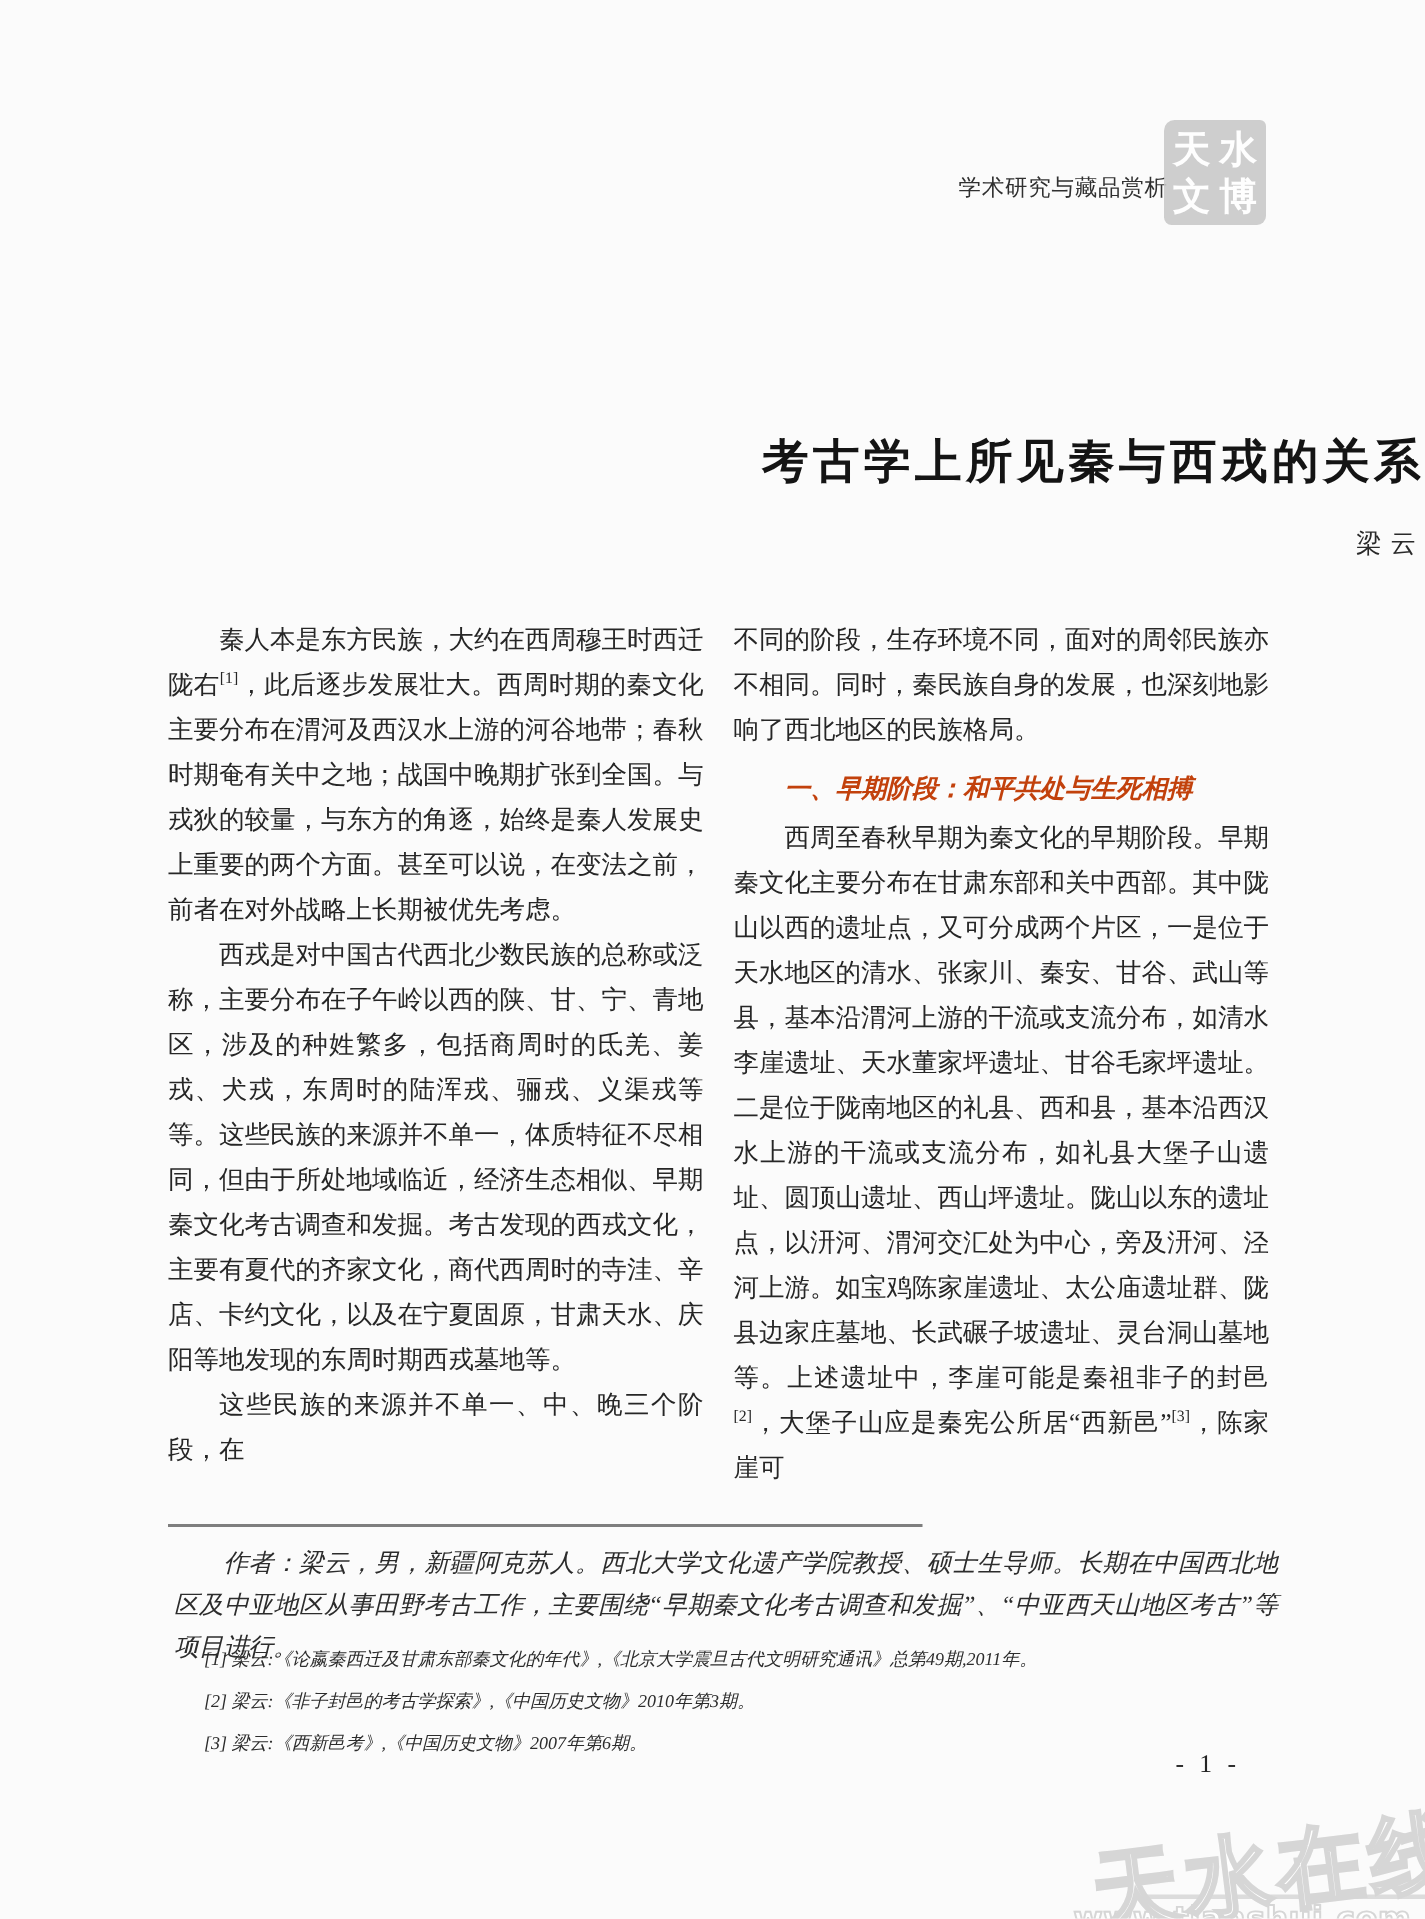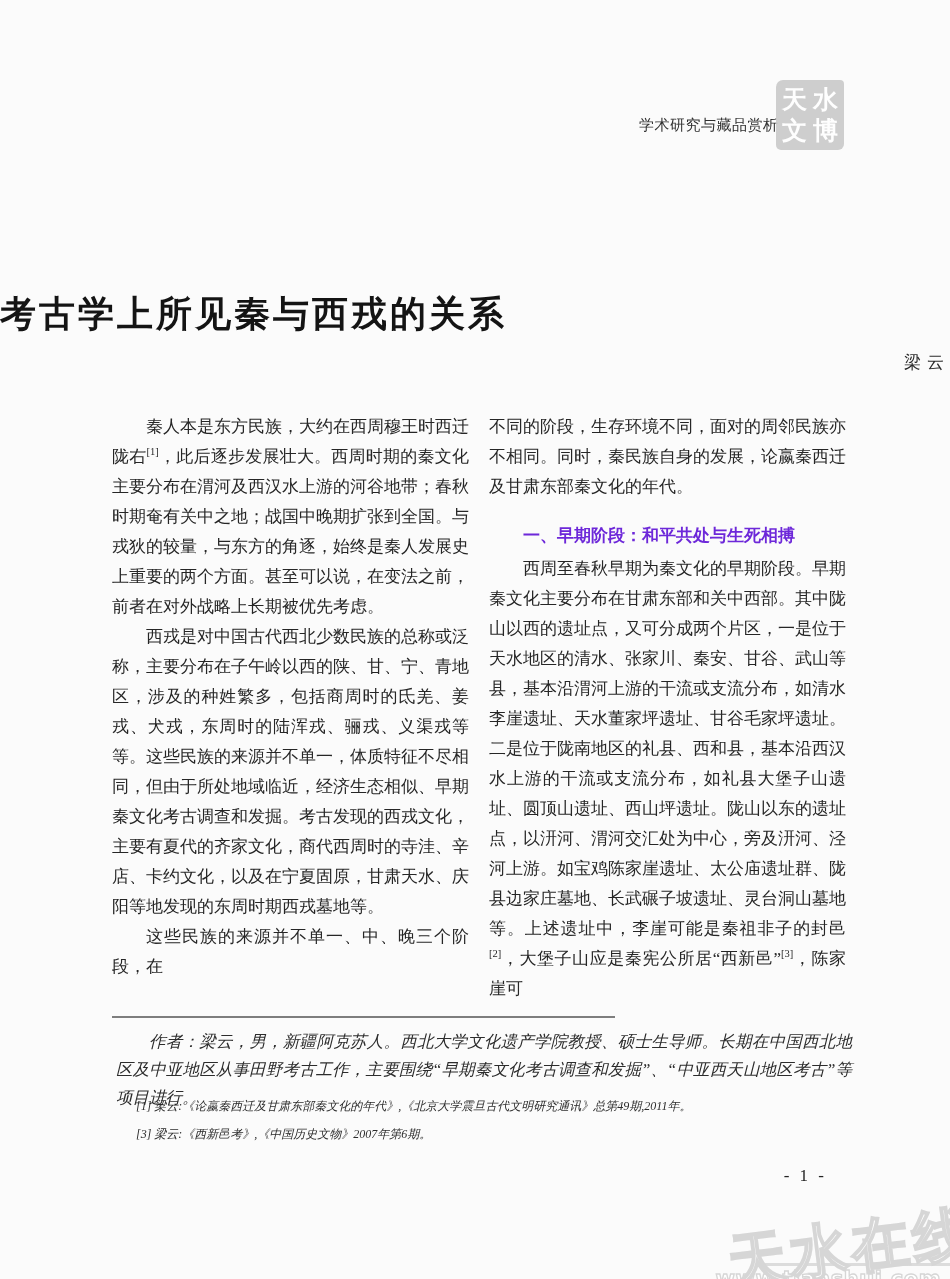--- a/index.html
+++ b/index.html
@@ -33,22 +33,22 @@
   }
   .seal span{
     color:#ffffff; font-size:25px; line-height:1;
     font-weight:bold;
     font-family:"DejaVu Serif","Liberation Serif",serif;
   }
 
   
   .title{
     position:absolute; top:266px; left:0; width:100%;
-    text-align:left;
-    font-size:36px; font-weight:bold; letter-spacing:3px;
+    text-align:right;
+    font-size:31px; font-weight:bold; letter-spacing:3px;
     color:#141414;
   }
   .author{
     position:absolute; top:351px; left:0; width:100%;
     text-align:right;
     font-size:17px; letter-spacing:6px; color:#2a2a2a;
   }
 
   
   .columns{
@@ -58,22 +58,23 @@
   .col{
     width:357px;
     font-size:17px; line-height:30px;
     text-align:justify; text-justify:inter-ideograph;
     color:#262626;
   }
   .col p{ margin:0; text-indent:2em; }
   .section-heading{
     font-family:"Liberation Sans","DejaVu Sans",sans-serif;
     font-weight:bold; font-size:17px; line-height:30px;
-    text-indent:2em; margin:19px 0 3px 0;
-    color:#6d28d9;
+    text-indent:2em; margin:9px 0 3px 0;
+    color:#c2410c;
+    font-style:italic;
   }
   sup{ font-size:0.62em; line-height:0; vertical-align:super; }
 
   
   .footnote-divider{
     position:absolute; top:1016px; left:112px;
     width:503px; height:0;
     border-top:2px solid #7e7e7e;
   }
   .author-bio{
@@ -143,32 +144,33 @@
   <h1 class="title">考古学上所见秦与西戎的关系</h1>
   <div class="author">梁云</div>
 
   <div class="columns">
     <div class="col">
       <p>秦人本是东方民族，大约在西周穆王时西迁陇右<sup>[1]</sup>，此后逐步发展壮大。西周时期的秦文化主要分布在渭河及西汉水上游的河谷地带；春秋时期奄有关中之地；战国中晚期扩张到全国。与戎狄的较量，与东方的角逐，始终是秦人发展史上重要的两个方面。甚至可以说，在变法之前，前者在对外战略上长期被优先考虑。</p>
       <p>西戎是对中国古代西北少数民族的总称或泛称，主要分布在子午岭以西的陕、甘、宁、青地区，涉及的种姓繁多，包括商周时的氐羌、姜戎、犬戎，东周时的陆浑戎、骊戎、义渠戎等等。这些民族的来源并不单一，体质特征不尽相同，但由于所处地域临近，经济生态相似、早期秦文化考古调查和发掘。考古发现的西戎文化，主要有夏代的齐家文化，商代西周时的寺洼、辛店、卡约文化，以及在宁夏固原，甘肃天水、庆阳等地发现的东周时期西戎墓地等。</p>
       <p>这些民族的来源并不单一、中、晚三个阶段，在</p>
     </div>
     <div class="col">
-      <p style="text-indent:0;">不同的阶段，生存环境不同，面对的周邻民族亦不相同。同时，秦民族自身的发展，论嬴秦西迁及甘肃东部秦文化的年代。</p>
+      <p style="text-indent:0;">不同的阶段，生存环境不同，面对的周邻民族亦不相同。同时，秦民族自身的发展，也深刻地影响了西北地区的民族格局。</p>
       <div class="section-heading">一、早期阶段：和平共处与生死相搏</div>
       <p>西周至春秋早期为秦文化的早期阶段。早期秦文化主要分布在甘肃东部和关中西部。其中陇山以西的遗址点，又可分成两个片区，一是位于天水地区的清水、张家川、秦安、甘谷、武山等县，基本沿渭河上游的干流或支流分布，如清水李崖遗址、天水董家坪遗址、甘谷毛家坪遗址。二是位于陇南地区的礼县、西和县，基本沿西汉水上游的干流或支流分布，如礼县大堡子山遗址、圆顶山遗址、西山坪遗址。陇山以东的遗址点，以汧河、渭河交汇处为中心，旁及汧河、泾河上游。如宝鸡陈家崖遗址、太公庙遗址群、陇县边家庄墓地、长武碾子坡遗址、灵台洞山墓地等。上述遗址中，李崖可能是秦祖非子的封邑<sup>[2]</sup>，大堡子山应是秦宪公所居“西新邑”<sup>[3]</sup>，陈家崖可</p>
     </div>
   </div>
 
   <div class="footnote-divider"></div>
 
   <div class="author-bio">作者：梁云，男，新疆阿克苏人。西北大学文化遗产学院教授、硕士生导师。长期在中国西北地区及中亚地区从事田野考古工作，主要围绕“早期秦文化考古调查和发掘”、“中亚西天山地区考古”等项目进行。</div>
 
   <div class="footnotes">
     <p>[1] 梁云:《论嬴秦西迁及甘肃东部秦文化的年代》,《北京大学震旦古代文明研究通讯》总第49期,2011年。</p>
+    <p>[2] 梁云:《非子封邑的考古学探索》,《中国历史文物》2010年第3期。</p>
     <p>[3] 梁云:《西新邑考》,《中国历史文物》2007年第6期。</p>
   </div>
 
   <div class="page-number">- 1 -</div>
 
   <div class="watermark">
     <div class="wm-brand">天水在线</div>
     <div class="wm-underline"></div>
     <div class="wm-url">www.tianshui.com.cn</div>
   </div>

